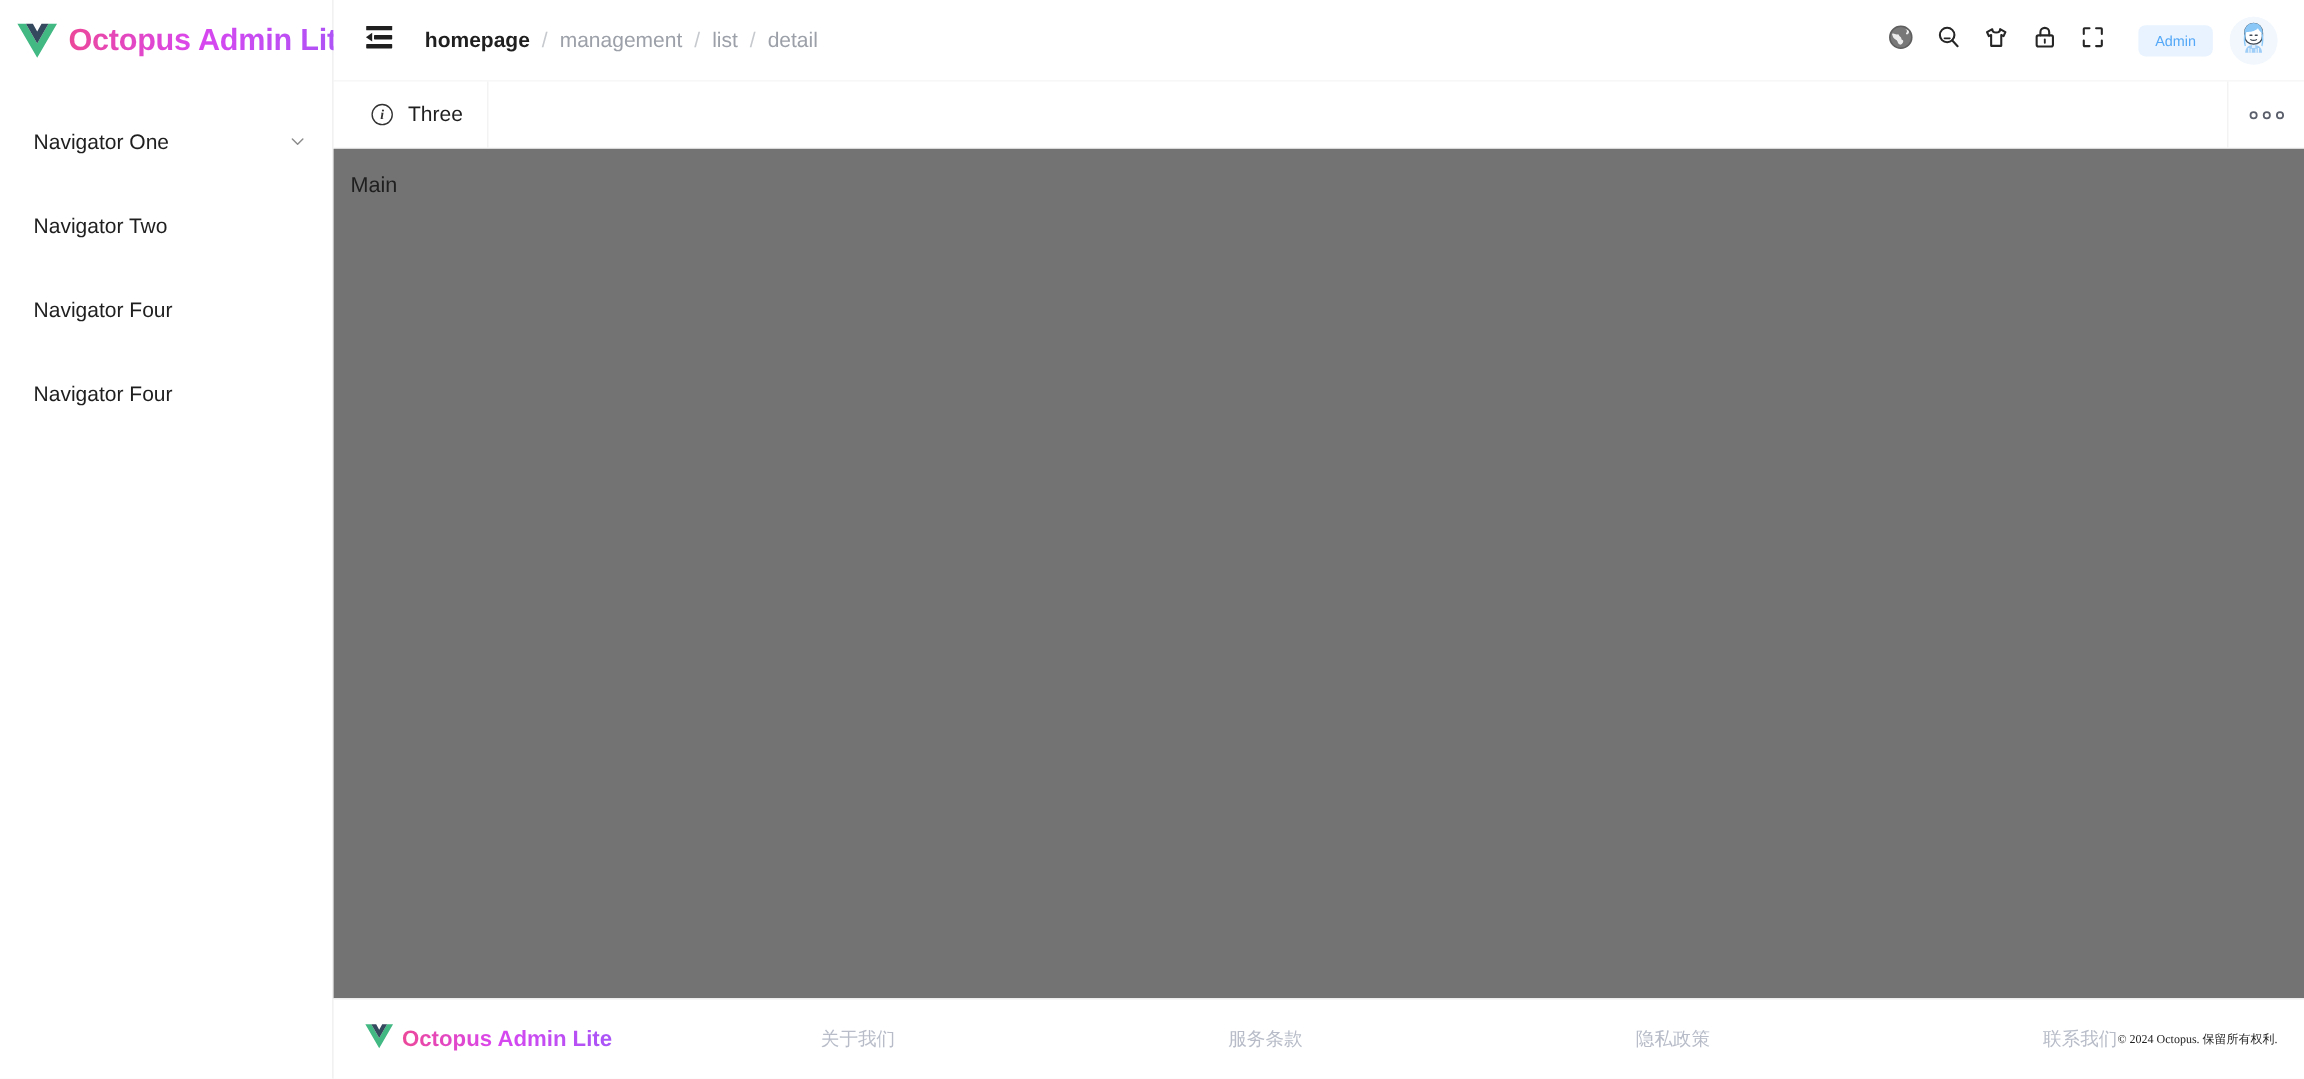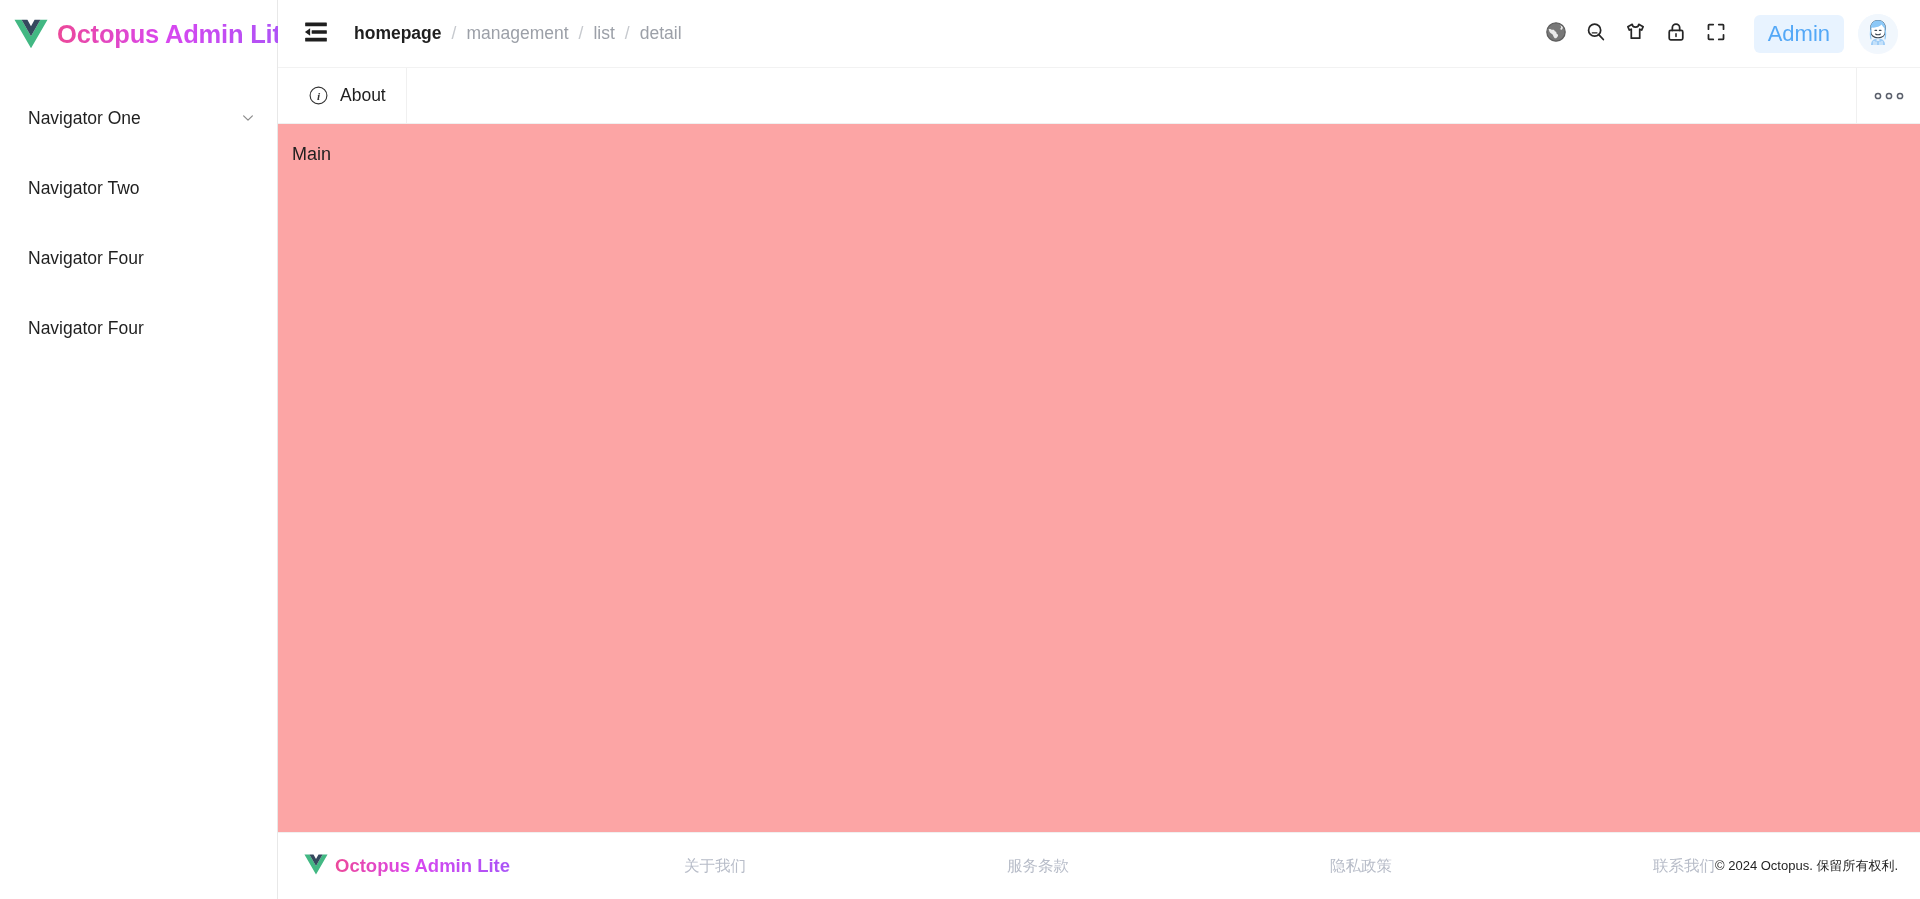--- a/index.html
+++ b/index.html
@@ -150,21 +150,21 @@
     cursor: pointer;
     border-radius: 4px;
     color: #262626;
   }
 
   .admin-badge {
     margin-left: 18px;
     margin-right: 14px;
     background: #e8f3ff;
     color: #54a8f7;
-    font-size: 22px;
+    font-size: 12px;
     border-radius: 6px;
     padding: 6px 14px;
     cursor: pointer;
     white-space: nowrap;
   }
 
   .avatar {
     width: 40px;
     height: 40px;
     border-radius: 50%;
@@ -221,21 +221,21 @@
     border-left: 1px solid #f0f0f0;
     cursor: pointer;
     color: #5a5f6b;
   }
 
   .ellipsis-icon { display: block; }
 
   
   .content {
     flex: 1;
-    background: #fca5a5;
+    background: #737373;
     padding: 20px 0 16px 14px;
     font-size: 18px;
     color: #1f1f1f;
     overflow: hidden;
     min-height: 0;
   }
 
   
   .footer {
     height: 67px;
@@ -268,24 +268,25 @@
     flex: 1;
     display: flex;
     justify-content: space-between;
     gap: 9px;
     font-size: 15.5px;
     color: #b7bcc8;
   }
   .footer-links span { cursor: pointer; white-space: nowrap; }
 
   .footer-copy {
-    font-size: 13px;
+    font-size: 10px;
     color: #1f1f1f;
     white-space: nowrap;
     text-align: right;
+    font-family: Liberation Serif, serif;
   }
 </style>
 </head>
 <body>
 
 <div class="app">
 
   <aside class="sidebar">
 
     <div class="brand">
@@ -428,21 +429,21 @@
 
     <div class="tabbar">
       <div class="tabs">
         <div class="tab">
           <span>
             <svg class="info-icon" viewBox="0 0 24 24" fill="none" xmlns="http://www.w3.org/2000/svg">
               <circle cx="12" cy="12" r="9.6" stroke="currentColor" stroke-width="1.3"></circle>
               <text x="12" y="16.6" font-family="'Liberation Serif', serif" font-size="13" font-style="italic" font-weight="700" fill="currentColor" text-anchor="middle">i</text>
             </svg>
           </span>
-          <span>About</span>
+          <span>Three</span>
         </div>
       </div>
       <div class="tabbar-extra">
         <span>
           <svg class="ellipsis-icon" width="30" height="10" viewBox="0 0 30 10" fill="none" xmlns="http://www.w3.org/2000/svg">
             <circle cx="4" cy="5" r="2.6" stroke="currentColor" stroke-width="1.5"></circle>
             <circle cx="15" cy="5" r="2.6" stroke="currentColor" stroke-width="1.5"></circle>
             <circle cx="26" cy="5" r="2.6" stroke="currentColor" stroke-width="1.5"></circle>
           </svg>
         </span>

